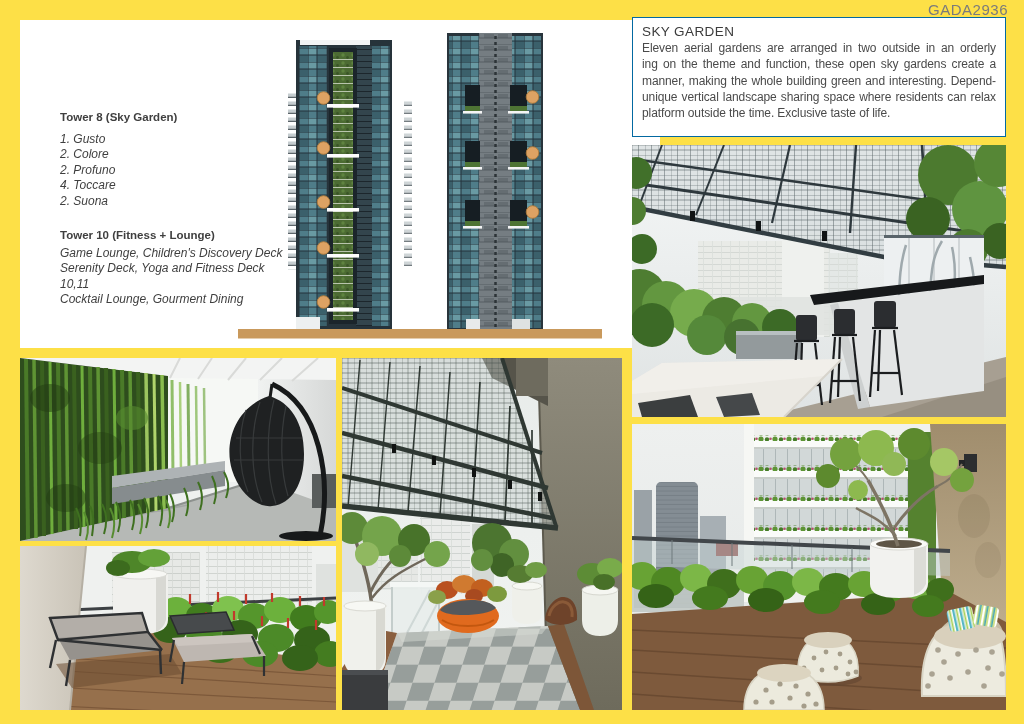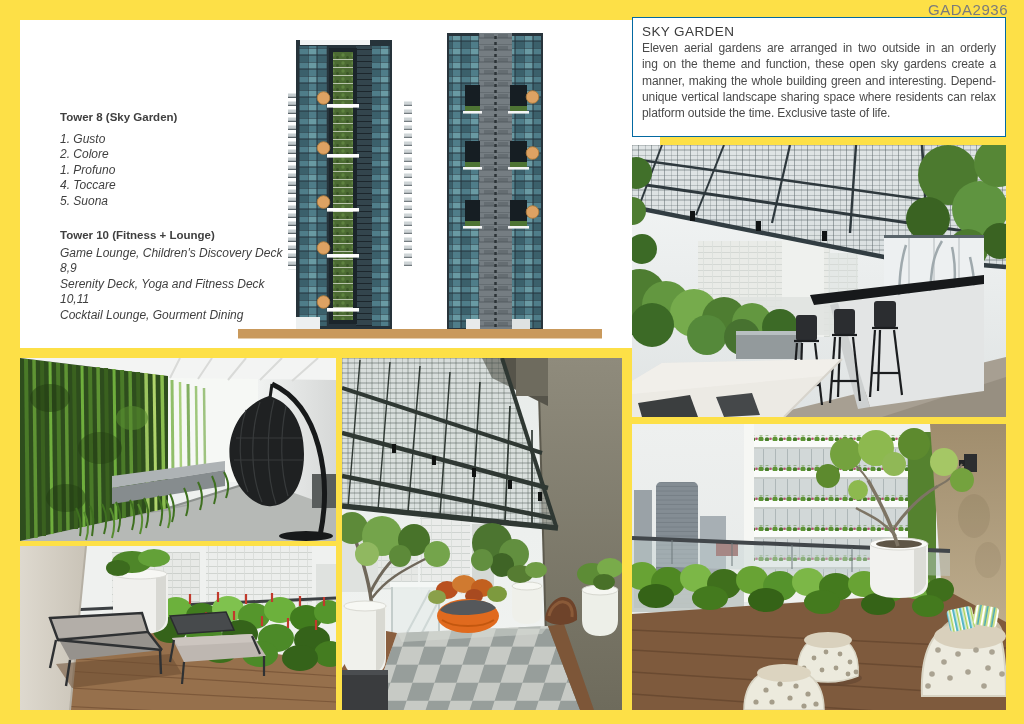--- a/index.html
+++ b/index.html
@@ -125,30 +125,29 @@
       </g>
 
       <rect x="218" y="309" width="364" height="9.5" fill="#c9995c"></rect>
     </svg>
 
     <div class="ibk" style="top:90px;">
       <div class="ihead">Tower 8 (Sky Garden)</div>
       <div class="ilist" style="margin-top:6px;">
         <div>1. Gusto</div>
         <div>2. Colore</div>
-        <div>1. Profuno</div>
+        <div>2. Profuno</div>
         <div>4. Toccare</div>
-        <div>5. Suona</div>
+        <div>2. Suona</div>
       </div>
     </div>
     <div class="ibk" style="top:208px;">
       <div class="ihead">Tower 10 (Fitness + Lounge)</div>
       <div class="ilist" style="margin-top:2px;">
         <div>Game Lounge, Children's Discovery Deck</div>
-        <div>8,9</div>
         <div>Serenity Deck, Yoga and Fitness Deck</div>
         <div>10,11</div>
         <div>Cocktail Lounge, Gourment Dining</div>
       </div>
     </div>
   </div>
 
   <div class="panel p-desc">
     <div class="desc-title">SKY GARDEN</div>
     <div class="dline">Eleven aerial gardens are arranged in two outside in an orderly</div>

